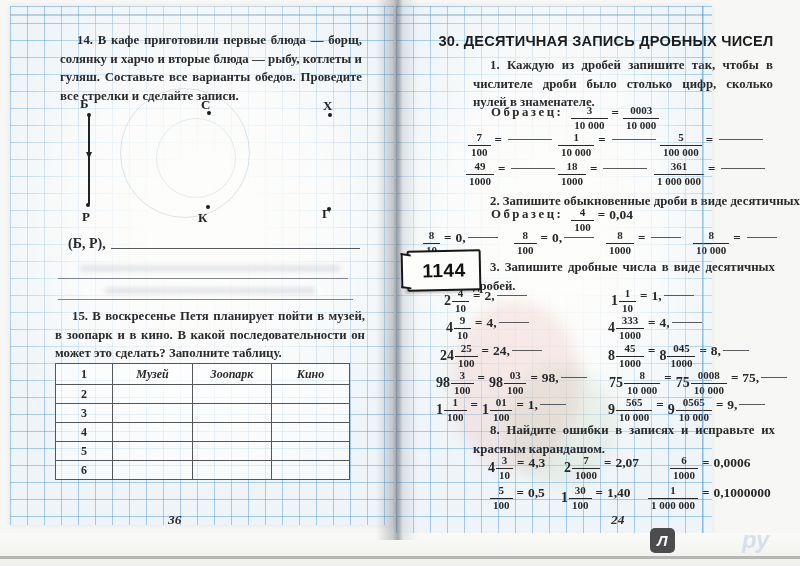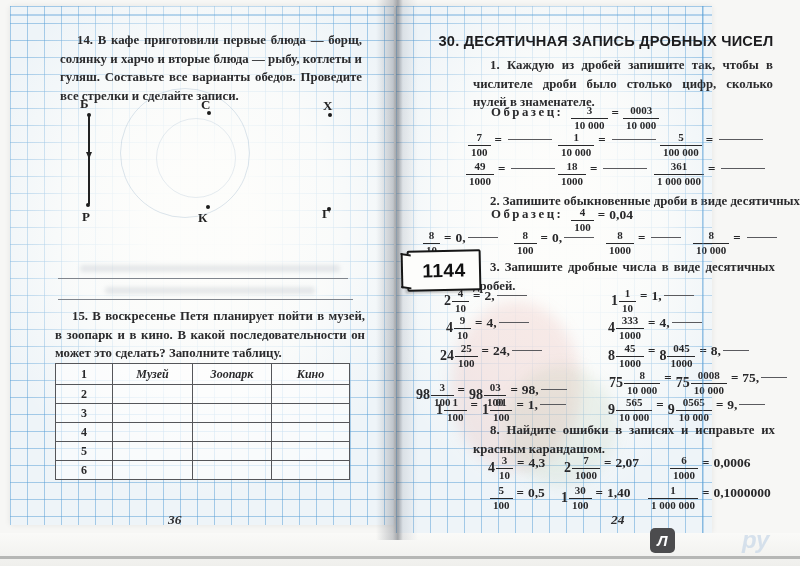--- a/index.html
+++ b/index.html
@@ -94,20 +94,24 @@
       <i class="dot" style="left:318px;top:107px;"></i>
       <i class="dot" style="left:76px;top:197px;"></i>
       <i class="dot" style="left:196px;top:199px;"></i>
       <i class="dot" style="left:317px;top:201px;"></i>
       <i class="seg" style="left:78px;top:110px;height:88px;"></i>
       <i class="arr" style="left:75.5px;top:146px;"></i>
       <i class="circ" style="left:110px;top:82px;width:128px;height:128px;"></i>
       <i class="circ" style="left:146px;top:112px;width:78px;height:78px;opacity:0.7;"></i>
     </div>
 
+    <div class="ansrow" style="left:58px;top:230px;width:292px;">
+      <span class="txt">(Б, Р),</span>
+      <i class="line"></i>
+    </div>
     <i class="wline" style="left:48px;top:272px;width:290px;"></i>
     <i class="wline" style="left:48px;top:293px;width:295px;"></i>
     <i class="gline" style="left:70px;top:259px;width:260px;"></i>
     <i class="gline" style="left:95px;top:281px;width:210px;"></i>
 
     <div class="para" style="left:45px;top:301px;width:310px;">15. В воскресенье Петя планирует пойти в музей, в зоопарк и в кино. В какой последовательности он может это сделать? Заполните таблицу.</div>
 
     <table class="otable" style="left:45px;top:357px;">
       <colgroup>
           <col style="width:57px;">
@@ -351,21 +355,21 @@
           <span class="w">8</span>
           <span class="fr">
             <span class="n">045</span>
             <span class="d">1000</span>
           </span>
         </span>
       <span class="sign">=</span>
       <span class="res">8,</span>
         <i class="bl bl26"></i>
     </div>
-    <div class="mitem" style="left:20px;top:364px;margin-top:12px;">
+    <div class="mitem" style="left:40px;top:364px;">
       <span class="mx">
           <span class="w">98</span>
           <span class="fr">
             <span class="n">3</span>
             <span class="d">100</span>
           </span>
         </span>
       <span class="sign">=</span>
       <span class="mx">
           <span class="w">98</span>

